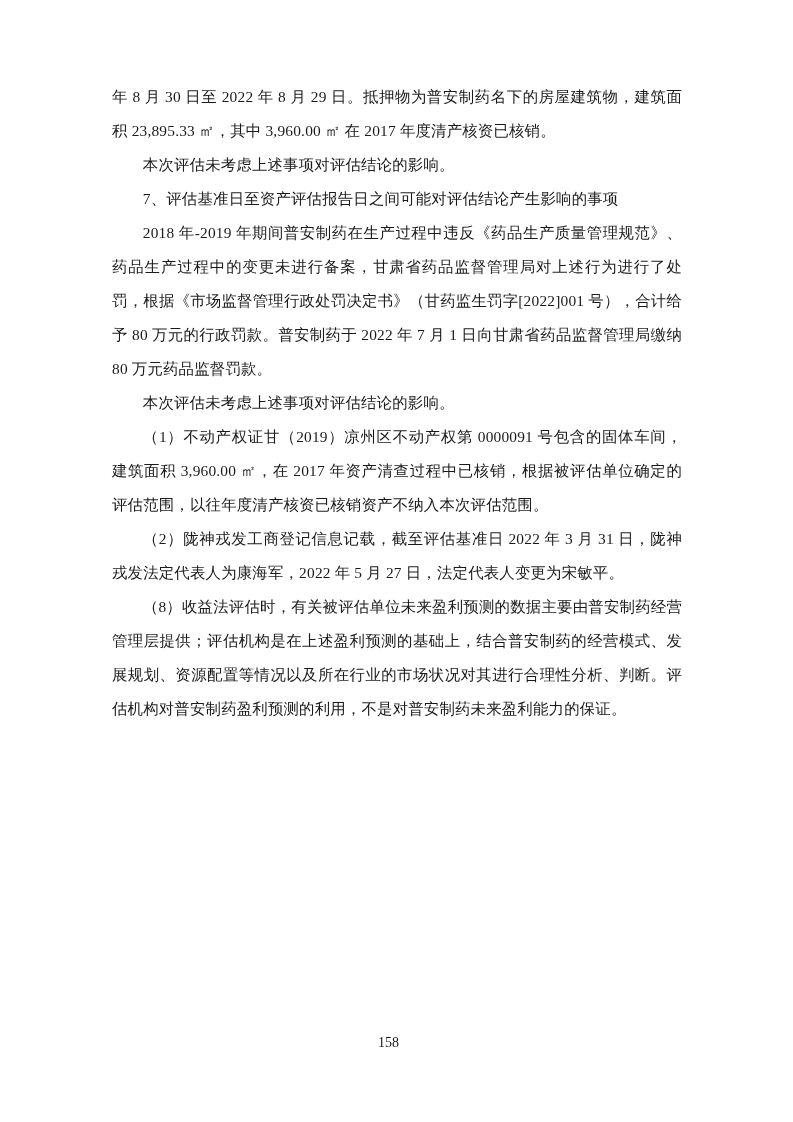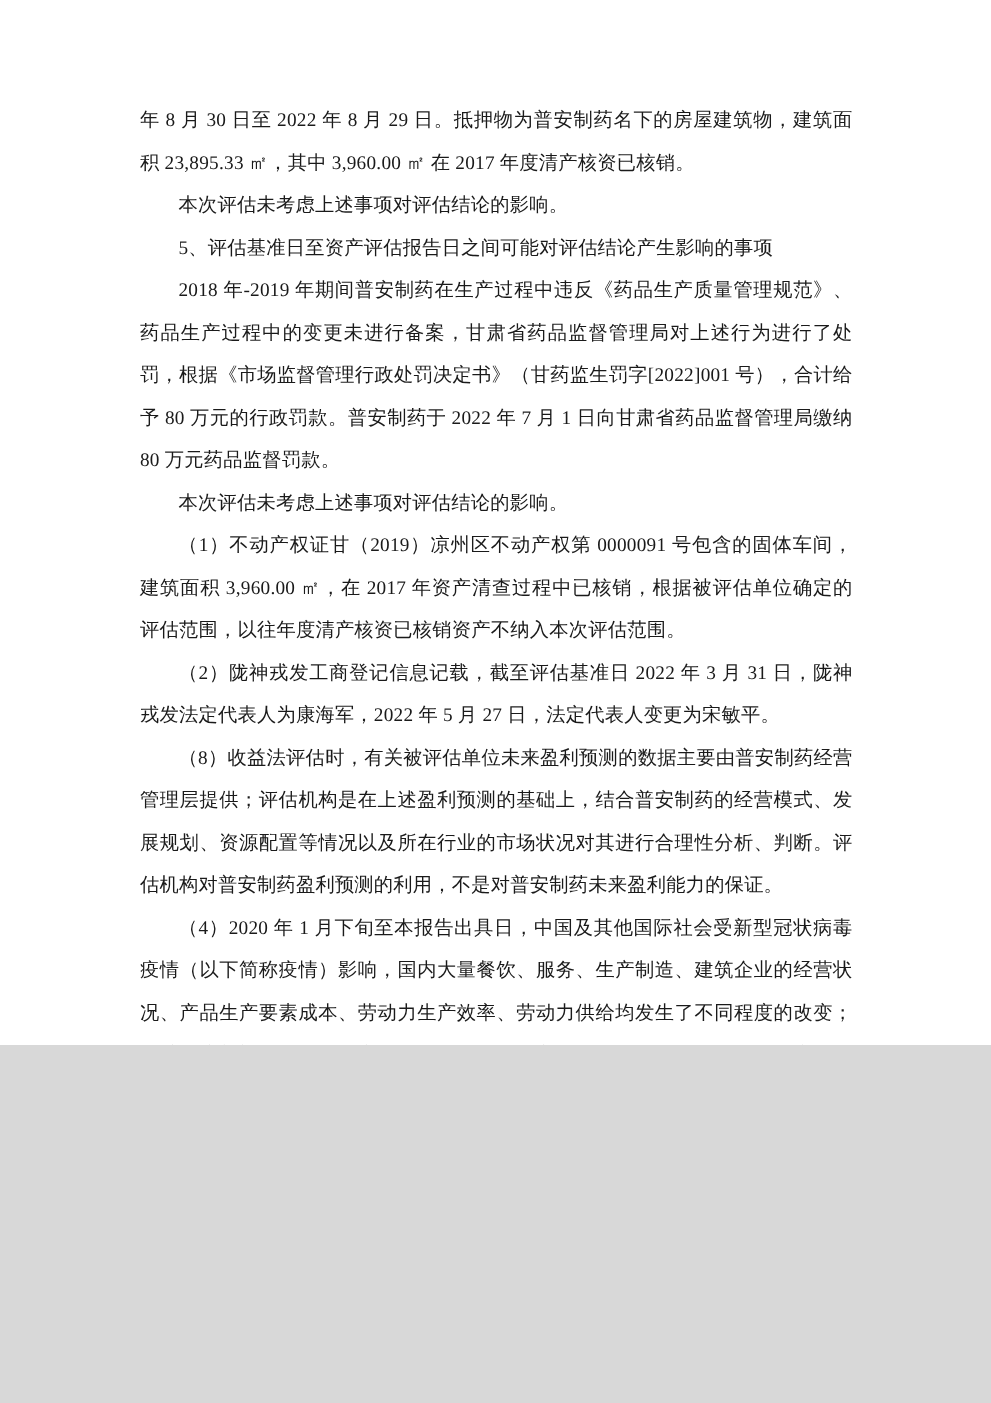--- a/index.html
+++ b/index.html
@@ -2,21 +2,21 @@
 <html><head>
 <meta charset="utf-8">
 <style>
   html, body {
     margin: 0;
     padding: 0;
     background: #d8d8d8;
   }
   .page {
     width: 793px;
-    height: 836px;
+    height: 1122px;
     background: #ffffff;
     margin: 0 auto;
     position: relative;
     box-sizing: border-box;
     font-family: "Liberation Serif", "DejaVu Serif", serif;
     color: #1a1a1a;
     overflow: hidden;
   }
   .content {
     position: absolute;
@@ -46,22 +46,21 @@
     color: #1a1a1a;
   }
 </style>
 </head>
 <body>
 
 <div class="page">
   <div class="content">
     <p class="para">年 8 月 30 日至 2022 年 8 月 29 日。抵押物为普安制药名下的房屋建筑物，建筑面积 23,895.33 ㎡，其中 3,960.00 ㎡ 在 2017 年度清产核资已核销。</p>
     <p class="para indent2">本次评估未考虑上述事项对评估结论的影响。</p>
-    <p class="para indent2">5、评估基准日至资产评估报告日之间可能对评估结论产生影响的事项</p>
+    <p class="para indent2">7、评估基准日至资产评估报告日之间可能对评估结论产生影响的事项</p>
     <p class="para indent2">2018 年-2019 年期间普安制药在生产过程中违反《药品生产质量管理规范》、药品生产过程中的变更未进行备案，甘肃省药品监督管理局对上述行为进行了处罚，根据《市场监督管理行政处罚决定书》（甘药监生罚字[2022]001 号），合计给予 80 万元的行政罚款。普安制药于 2022 年 7 月 1 日向甘肃省药品监督管理局缴纳 80 万元药品监督罚款。</p>
     <p class="para indent2">本次评估未考虑上述事项对评估结论的影响。</p>
     <p class="para indent2">（1）不动产权证甘（2019）凉州区不动产权第 0000091 号包含的固体车间，建筑面积 3,960.00 ㎡，在 2017 年资产清查过程中已核销，根据被评估单位确定的评估范围，以往年度清产核资已核销资产不纳入本次评估范围。</p>
     <p class="para indent2">（2）陇神戎发工商登记信息记载，截至评估基准日 2022 年 3 月 31 日，陇神戎发法定代表人为康海军，2022 年 5 月 27 日，法定代表人变更为宋敏平。</p>
     <p class="para indent2">（8）收益法评估时，有关被评估单位未来盈利预测的数据主要由普安制药经营管理层提供；评估机构是在上述盈利预测的基础上，结合普安制药的经营模式、发展规划、资源配置等情况以及所在行业的市场状况对其进行合理性分析、判断。评估机构对普安制药盈利预测的利用，不是对普安制药未来盈利能力的保证。</p>
-    <p class="para indent2">（4）2020 年 1 月下旬至本报告出具日，中国及其他国际社会受新型冠状病毒疫情（以下简称疫情）影响，国内大量餐饮、服务、生产制造、建筑企业的经营状况、产品生产要素成本、劳动力生产效率、劳动力供给均发生了不同程度的改变；相关政府部门已因疫情制定及发布了全国及地方性的包括但不限于税务、生产、金融、工程建设等方面的临时性政策。评估机构无法预测因疫情对被并购方生产、经营等方面产生的短期或长期影响，提请报告使用人关注此特别事项带</p>
   </div>
   <div class="page-number">158</div>
 </div>
 
 </body></html>

